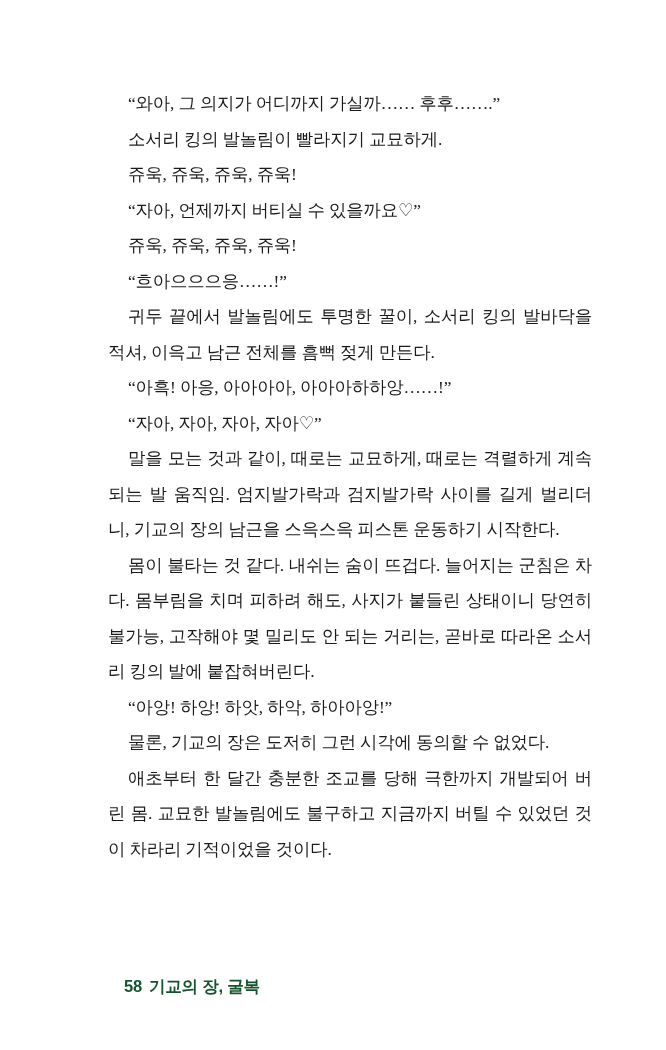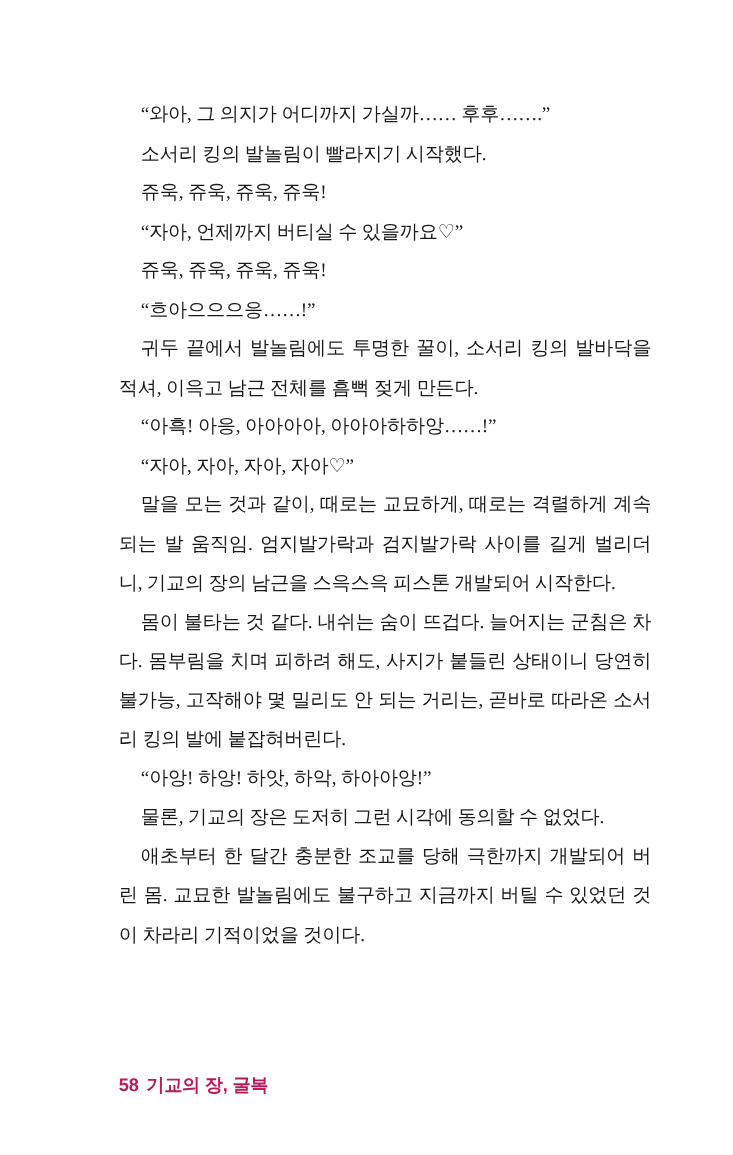--- a/index.html
+++ b/index.html
@@ -31,50 +31,50 @@
     text-justify: inter-character;
     color: #1a1a1a;
   }
   .para {
     margin: 0;
     text-indent: 20px;
     white-space: pre-wrap;
   }
   .footer {
     position: absolute;
-    left: 108px;
+    left: 124px;
     bottom: 48px;
     font-size: 16.5px;
     letter-spacing: -0.2px;
-    color: #be185d;
+    color: #14532d;
     font-family: "Liberation Sans", sans-serif;
     font-weight: 700;
   }
   .footer .pagenum {
     margin-right: 7px;
   }
   .footer .chapter {
     font-weight: 700;
   }
 </style>
 </head>
 <body>
 
 <div class="page">
   <div class="body-text">
     <p class="para">“와아, 그 의지가 어디까지 가실까…… 후후…….”</p>
-    <p class="para">소서리 킹의 발놀림이 빨라지기 시작했다.</p>
+    <p class="para">소서리 킹의 발놀림이 빨라지기 교묘하게.</p>
     <p class="para">쥬욱, 쥬욱, 쥬욱, 쥬욱!</p>
     <p class="para">“자아, 언제까지 버티실 수 있을까요♡”</p>
     <p class="para">쥬욱, 쥬욱, 쥬욱, 쥬욱!</p>
     <p class="para">“흐아으으으응……!”</p>
     <p class="para">귀두 끝에서 발놀림에도 투명한 꿀이, 소서리 킹의 발바닥을 적셔, 이윽고 남근 전체를 흠뻑 젖게 만든다.</p>
     <p class="para">“아흑! 아응, 아아아아, 아아아하하앙……!”</p>
     <p class="para">“자아, 자아, 자아, 자아♡”</p>
-    <p class="para">말을 모는 것과 같이, 때로는 교묘하게, 때로는 격렬하게 계속되는 발 움직임. 엄지발가락과 검지발가락 사이를 길게 벌리더니, 기교의 장의 남근을 스윽스윽 피스톤 개발되어 시작한다.</p>
+    <p class="para">말을 모는 것과 같이, 때로는 교묘하게, 때로는 격렬하게 계속되는 발 움직임. 엄지발가락과 검지발가락 사이를 길게 벌리더니, 기교의 장의 남근을 스윽스윽 피스톤 운동하기 시작한다.</p>
     <p class="para">몸이 불타는 것 같다. 내쉬는 숨이 뜨겁다. 늘어지는 군침은 차다. 몸부림을 치며 피하려 해도, 사지가 붙들린 상태이니 당연히 불가능, 고작해야 몇 밀리도 안 되는 거리는, 곧바로 따라온 소서리 킹의 발에 붙잡혀버린다.</p>
     <p class="para">“아앙! 하앙! 하앗, 하악, 하아아앙!”</p>
     <p class="para">물론, 기교의 장은 도저히 그런 시각에 동의할 수 없었다.</p>
     <p class="para">애초부터 한 달간 충분한 조교를 당해 극한까지 개발되어 버린 몸. 교묘한 발놀림에도 불구하고 지금까지 버틸 수 있었던 것이 차라리 기적이었을 것이다.</p>
   </div>
 
   <div class="footer">
     <span class="pagenum">58</span><span class="chapter">기교의 장, 굴복</span>
   </div>
 </div>

